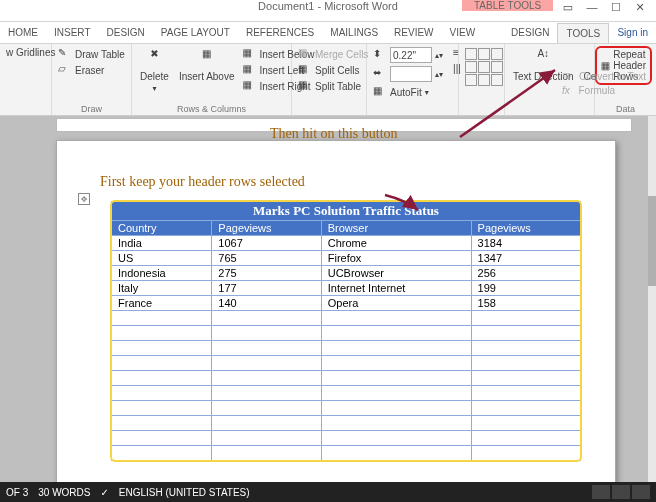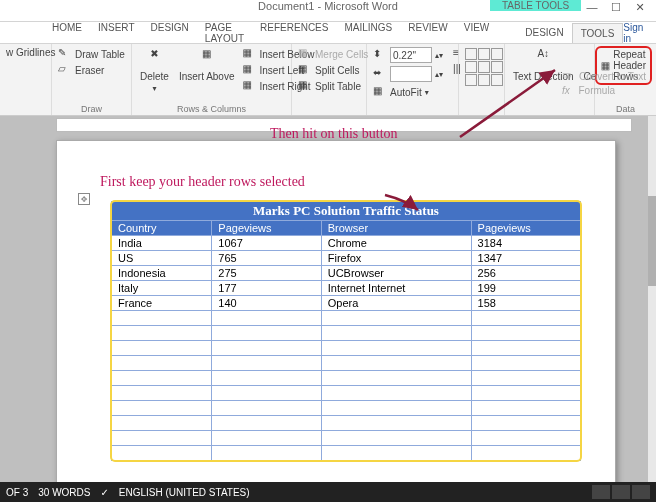--- a/index.html
+++ b/index.html
@@ -1,20 +1,20 @@
 <!DOCTYPE html>
 <html><head>
 <meta charset="utf-8">
 <style>
 * { box-sizing: border-box; margin: 0; padding: 0; }
 body { font-family: "Segoe UI", Tahoma, sans-serif; font-size: 11px; background: #fff; width: 656px; height: 502px; overflow: hidden; position: relative; }
 
 .titlebar { height: 22px; background: #fff; border-bottom: 1px solid #d4d4d4; display: flex; position: relative; }
 .titlebar .doc-title { position: absolute; left: 50%; transform: translateX(-50%); font-size: 11px; color: #666; }
-.titlebar .tools-title { position: absolute; left: 490px; font-size: 10px; color: #666; background:#5eead4; padding:0 12px;}
+.titlebar .tools-title { position: absolute; left: 462px; font-size: 10px; color: #666; background:#fca5a5; padding:0 12px;}
 .win-controls { margin-left: auto; display: flex; gap: 4px; padding-right: 6px; }
 .win-controls span { width: 20px; height: 14px; display: inline-flex; align-items: center; justify-content: center; color: #555; font-size: 11px; }
 
 .menubar { height: 22px; display: flex; align-items: center; border-bottom: 1px solid #d4d4d4; font-size: 10px; color: #555; }
 .menubar .tab { padding: 4px 8px; }
 .menubar .tab.active { background: #f3f3f3; border: 1px solid #ccc; border-bottom: none; }
 .menubar .signin { margin-left: auto; padding-right: 8px; color: #2b579a; font-size: 10px;}
 
 .ribbon { height: 72px; background: #f3f3f3; border-bottom: 1px solid #ccc; display: flex; font-size: 10px; color: #444; position: relative; }
 .ribbon-group { border-right: 1px solid #ddd; padding: 2px 4px 0 4px; display: flex; flex-direction: column; }
@@ -29,21 +29,21 @@
 .spin { width: 42px; height: 16px; border: 1px solid #aaa; background:#fff; font-size:10px; padding:0 2px; display:inline-flex; align-items:center;}
 
 .red-box { border: 2px solid #e02020; border-radius: 6px; padding: 1px 4px; position: absolute; right: 4px; top: 2px; display:flex; align-items:center; gap:3px; background:#f3f3f3;}
 
 .doc-area { position: absolute; top: 116px; left: 0; right: 8px; bottom: 20px; background: #bfbfbf; overflow: hidden; }
 .ruler { position: absolute; top: 2px; left: 56px; right: 16px; height: 14px; background: #fff; border: 1px solid #bbb; }
 .page { position: absolute; top: 24px; left: 56px; width: 560px; background: #fff; border: 1px solid #aaa; box-shadow: 2px 2px 6px rgba(0,0,0,.3); min-height: 460px; padding: 0; }
 .scrollbar { position:absolute; right:0; top:116px; bottom:20px; width:8px; background:#e8e8e8;}
 .scrollbar .thumb { position:absolute; top:80px; width:8px; height:90px; background:#b0b0b0;}
 
-.annot { position: absolute; font-family: Georgia, serif; color: #be185d; font-size: 14px; }
+.annot { position: absolute; font-family: Georgia, serif; color: #a16207; font-size: 14px; }
 .annot2 { top: 126px; left: 270px; }
 .annot1 { top: 174px; left: 100px; text-align: center; }
 
 .table-wrap { margin: 60px 30px 0 54px; }
 table.data { border-collapse: collapse; width: 470px; font-size: 11px; }
 table.data td, table.data th { border: 1px solid #8faadc; padding: 1px 6px; height: 15px; text-align: left; font-weight: normal; }
 .hdr-row1 td { background: #4472c4; color: #fff; border-color:#2f5597;}
 .hdr-row1 td.title { text-align: center; font-weight: bold; font-family: Georgia, serif; font-size: 13px; }
 .hdr-row2 td { background: #4472c4; color: #fff; border-color:#2f5597;}
 .yellow-sel { outline: 2px solid #f5d543; outline-offset: -1px; border-radius: 4px; }
@@ -65,21 +65,21 @@
   <div class="win-controls">
     <span>?</span>
     <span>▭</span>
     <span>—</span>
     <span>☐</span>
     <span>✕</span>
   </div>
 </div>
 
 <div class="menubar">
-  <div id="main-tabs" style="display:flex;padding-left:44px;">
+  <div id="main-tabs" style="display:flex;">
       <div class="tab">HOME</div>
       <div class="tab">INSERT</div>
       <div class="tab">DESIGN</div>
       <div class="tab">PAGE LAYOUT</div>
       <div class="tab">REFERENCES</div>
       <div class="tab">MAILINGS</div>
       <div class="tab">REVIEW</div>
       <div class="tab">VIEW</div>
     </div>
   <div id="ctx-tabs" style="display:flex; margin-left:20px;">

